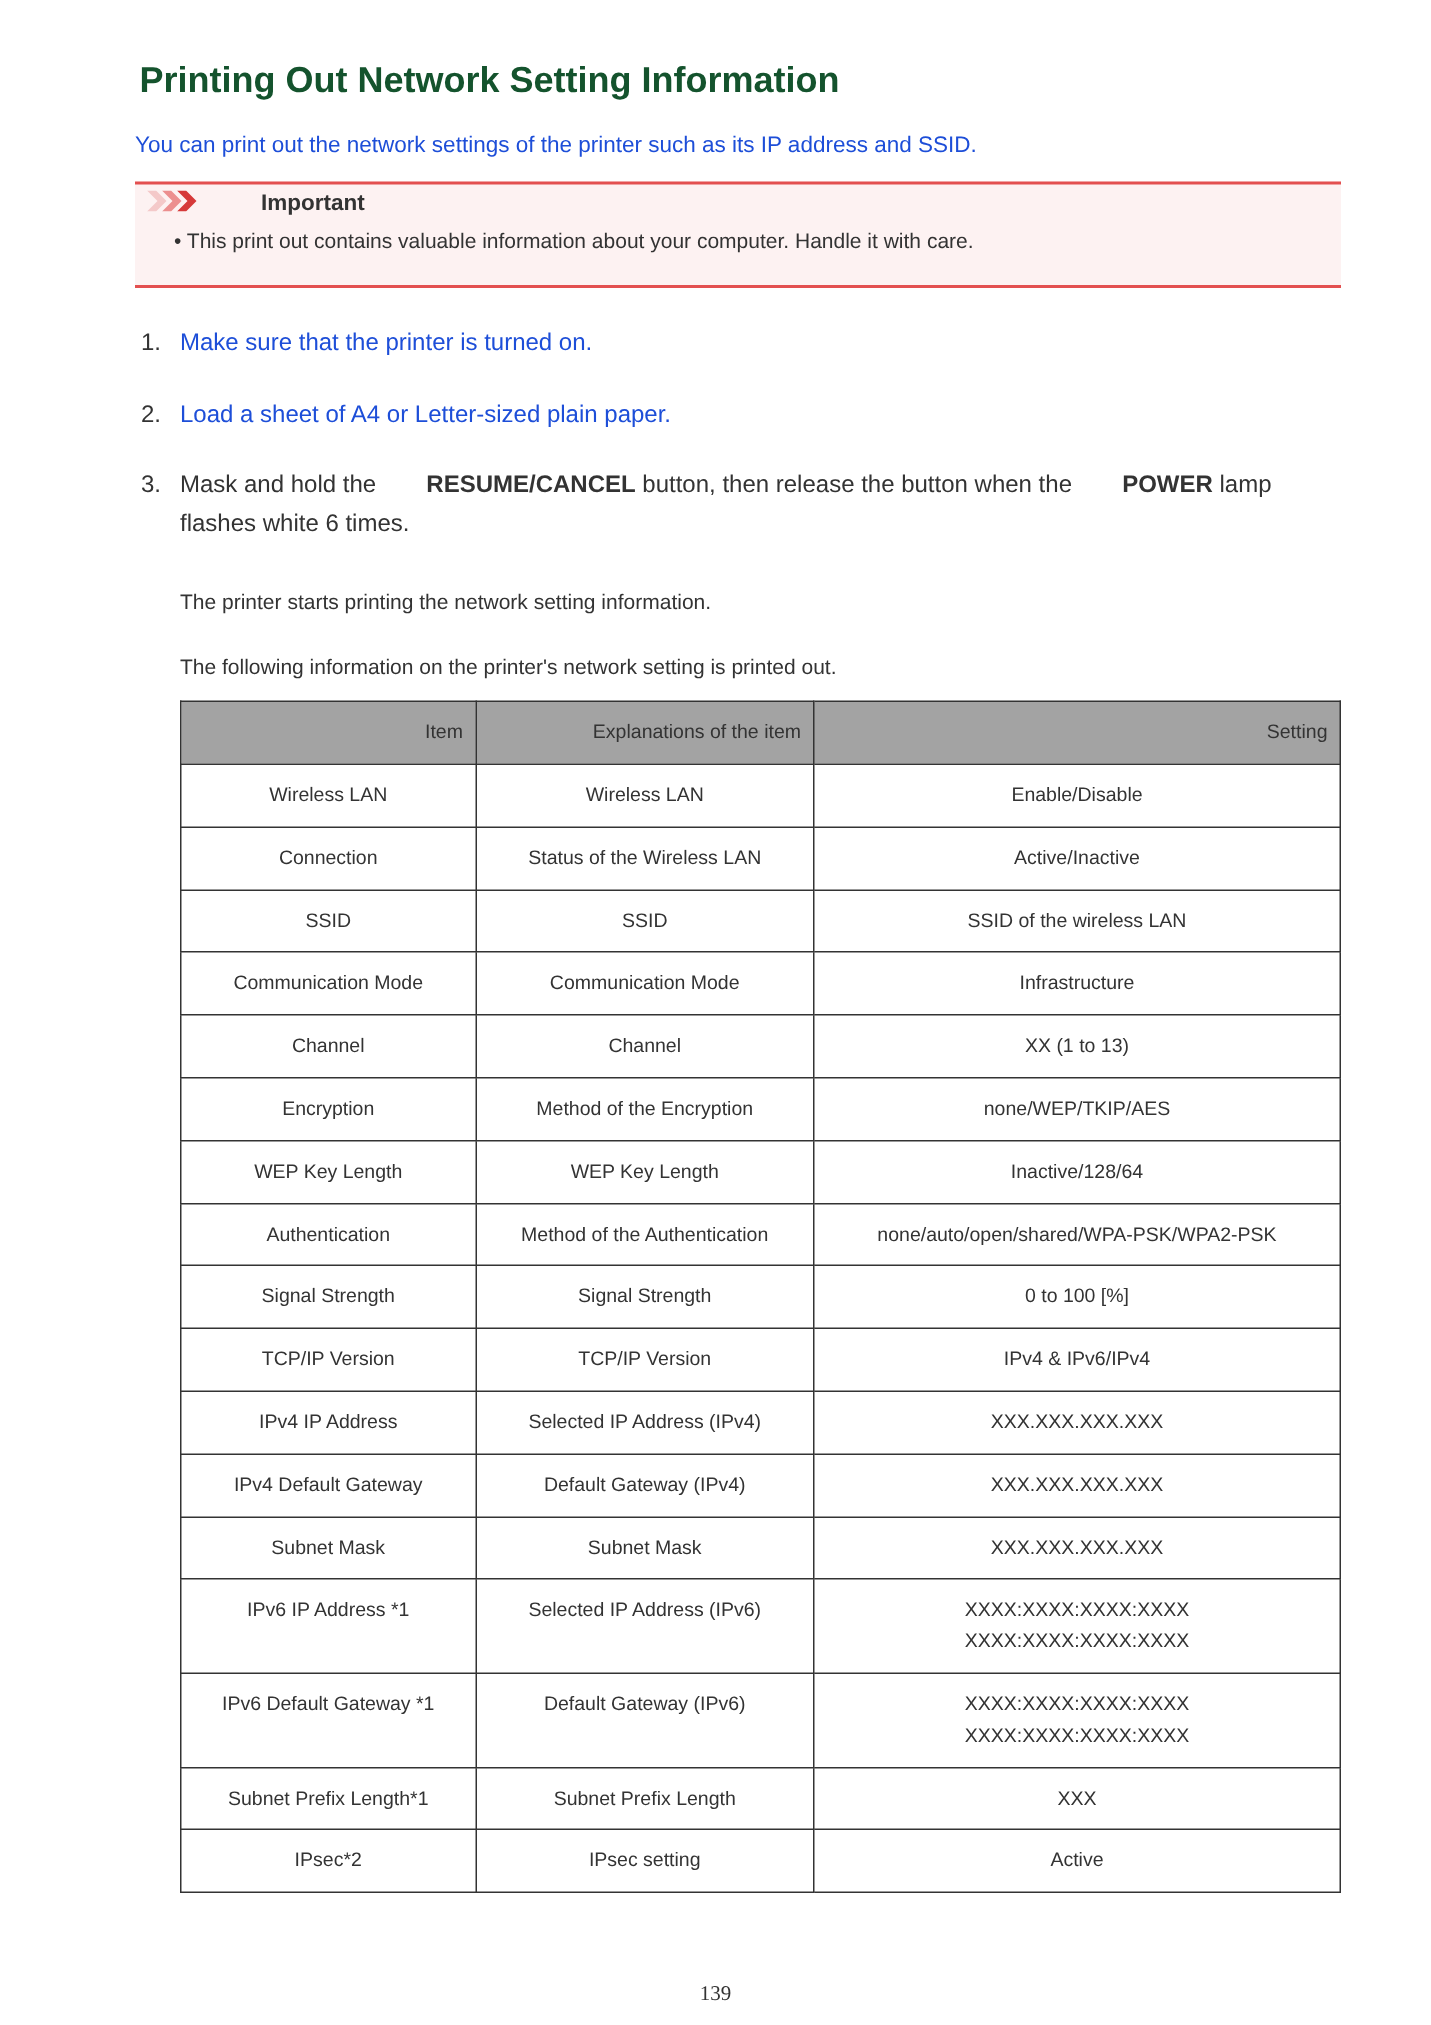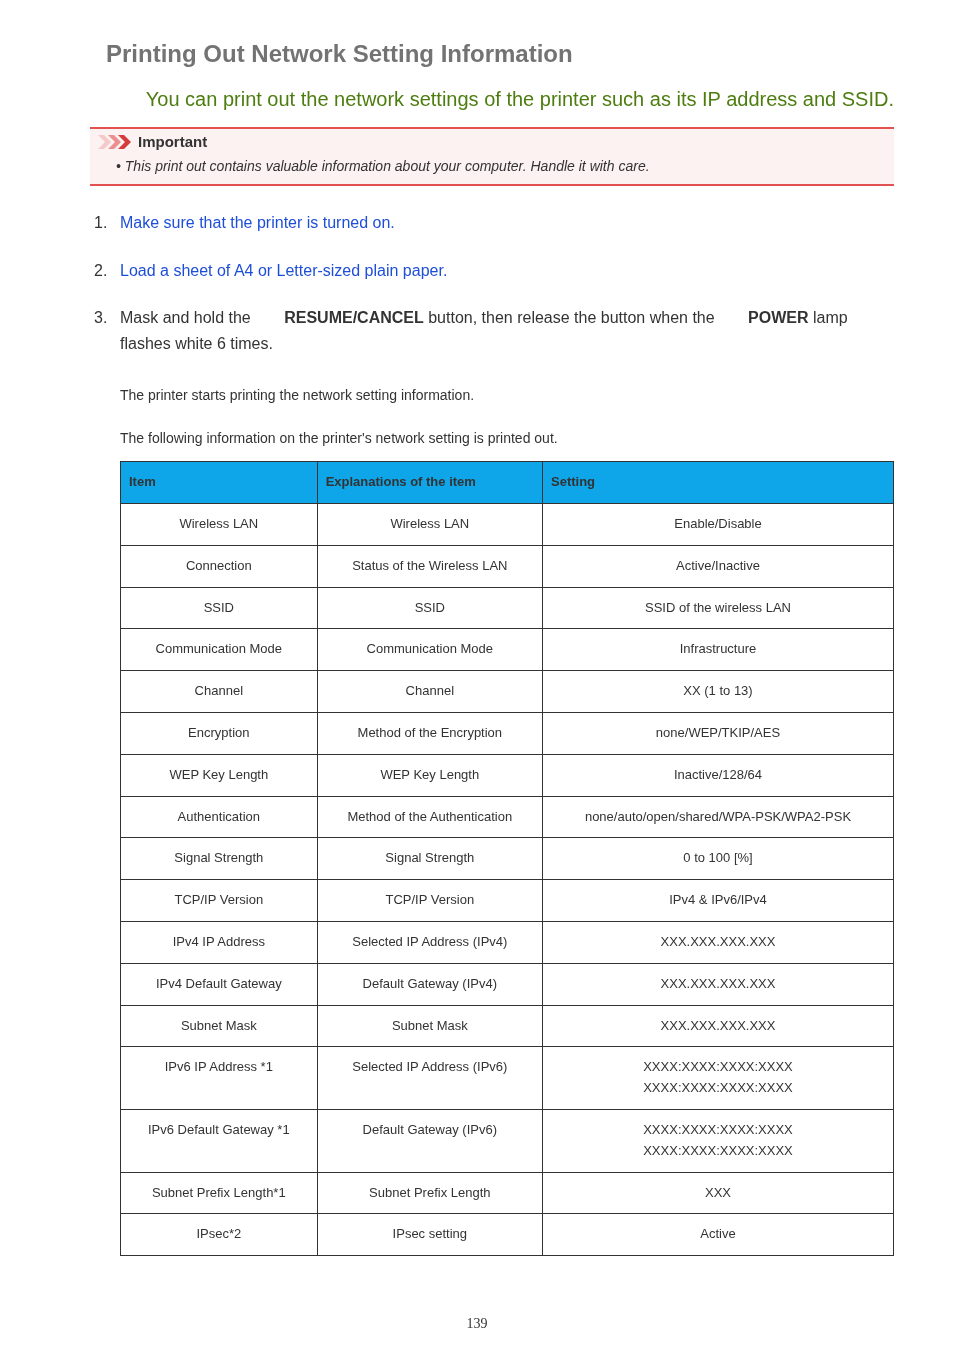--- a/index.html
+++ b/index.html
@@ -9,56 +9,55 @@
     background: #fff;
     color: #333;
     width: 954px;
   }
   .page {
     padding: 40px 60px 30px 90px;
   }
   h1 {
     font-size: 24px;
     font-weight: bold;
-    margin: 0 0 20px 16px;
-    color: #737373;
+    margin: 0 0 20px 3px;
+    color: #14532d;
   }
   .intro {
-    font-size: 20px;
+    font-size: 15px;
     margin: 0 0 16px 0;
-    color: #4d7c0f;
-    text-align: right;
+    color: #1d4ed8;
   }
   .important-box {
     border-top: 2px solid #e35050;
     border-bottom: 2px solid #e35050;
     background: #fdf2f2;
     padding: 0;
     margin: 0 0 24px 0;
   }
   .important-header {
     display: flex;
-    align-items: center;
+    align-items: flex-start;
     padding: 4px 0 6px 8px;
+    gap: 36px;
   }
   .important-header svg {
     width: 34px;
     height: 14px;
     margin-right: 6px;
   }
   .important-header-text {
     font-size: 15px;
     font-weight: bold;
     color: #333;
   }
   .important-body {
-    padding: 2px 0 10px 26px;
+    padding: 2px 0 22px 26px;
     font-size: 14px;
     color: #333;
-    font-style: italic;
   }
   ol.steps {
     list-style: none;
     padding: 0;
     margin: 0;
     counter-reset: step;
   }
   ol.steps > li {
     counter-increment: step;
     margin: 0 0 22px 0;
@@ -98,23 +97,23 @@
     font-size: 13px;
   }
   table.net th, table.net td {
     border: 1px solid #333;
     padding: 10px 8px;
     text-align: center;
     vertical-align: top;
     color: #333;
   }
   table.net th {
-    background: #0ea5e9;
-    font-weight: bold;
-    text-align: left;
+    background: #a3a3a3;
+    font-weight: normal;
+    text-align: right;
   }
   .page-num {
     text-align: center;
     font-family: "Times New Roman", serif;
     font-size: 14px;
     padding: 8px 0 24px 0;
   }
 </style>
 </head>
 <body>

